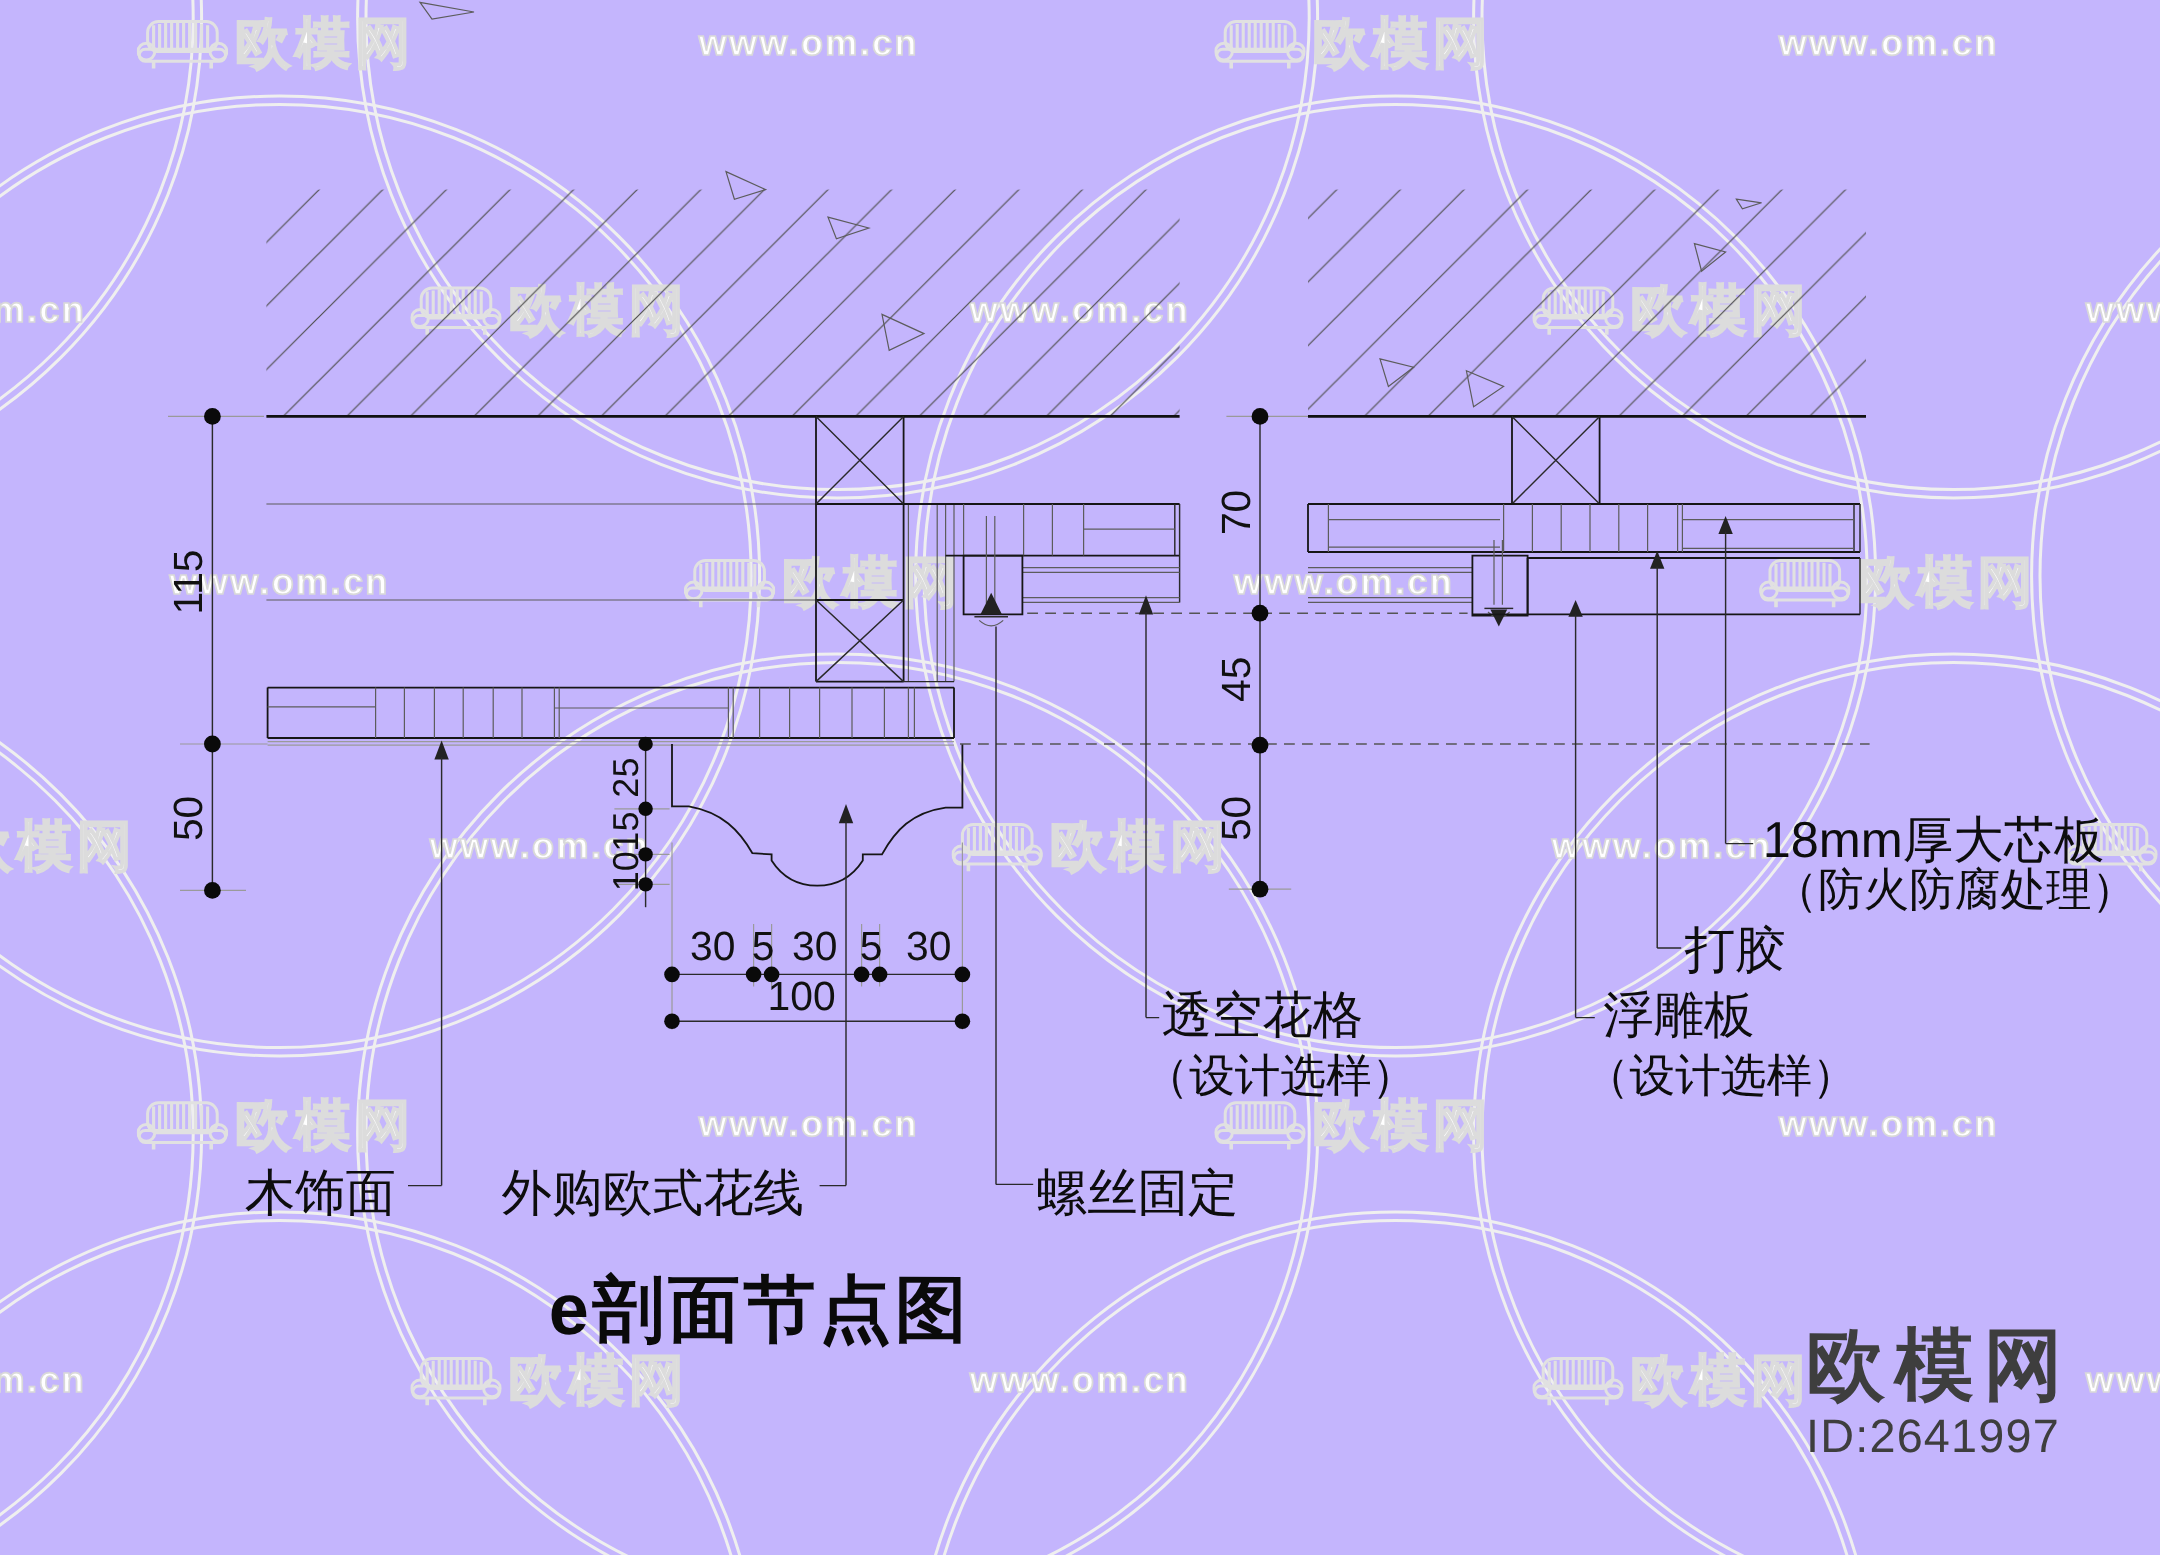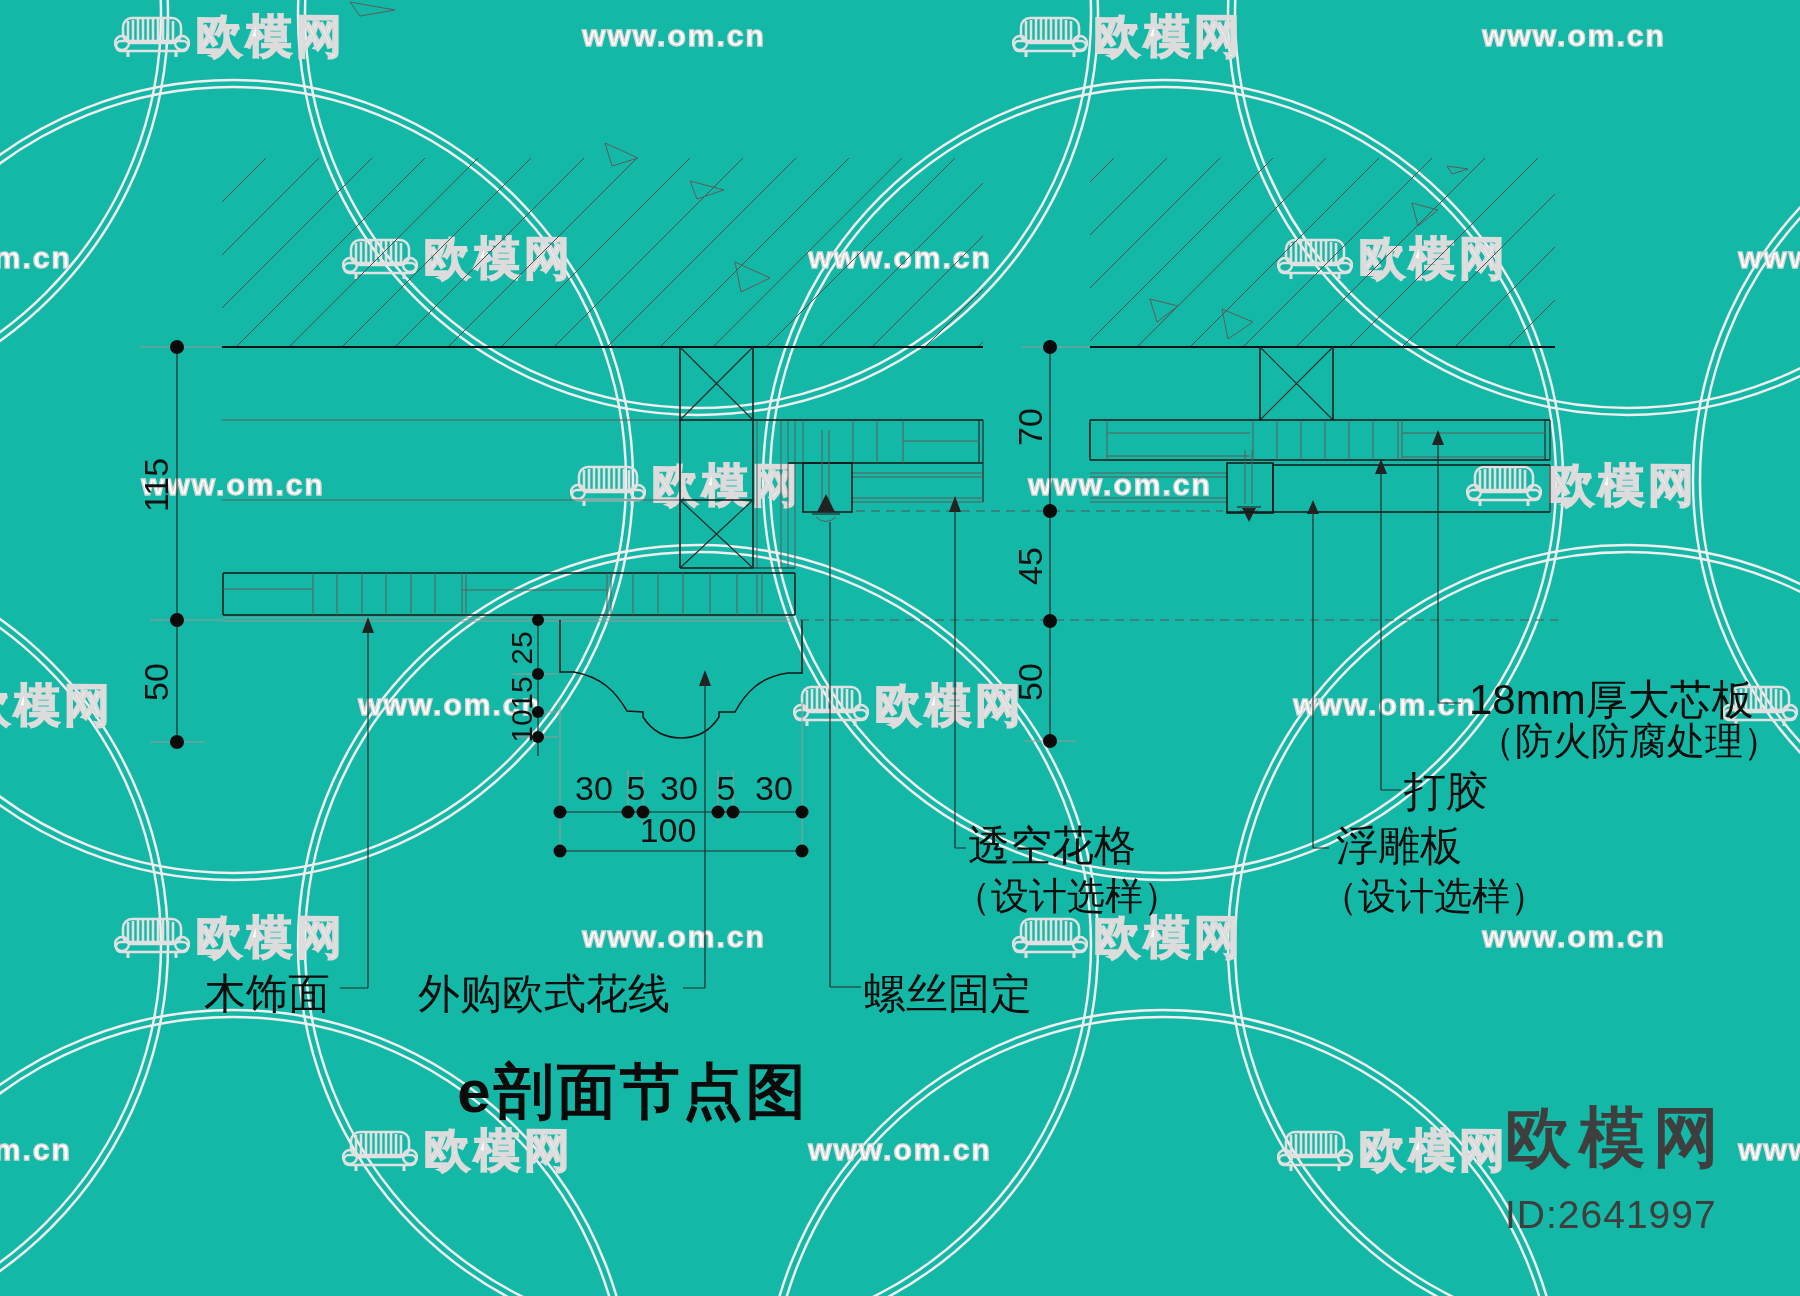--- a/index.html
+++ b/index.html
@@ -1,16 +1,16 @@
 <!DOCTYPE html>
 <html><head>
 <meta charset="utf-8">
 <style>
   html,body{margin:0;padding:0;background:#ffffff;}
-  #stage{position:relative;width:1800px;height:1296px;background:#14b8a6;overflow:hidden;
+  #stage{position:relative;width:1800px;height:1296px;background:#c4b5fd;overflow:hidden;
          font-family:"Liberation Sans","DejaVu Sans",sans-serif;}
   #cad{position:absolute;left:0;top:0;}
   
   .s-heavy{stroke:#111;stroke-width:2.2;fill:none}
   .s-main {stroke:#161616;stroke-width:1.5;fill:none}
   .s-med  {stroke:#2a2a2a;stroke-width:1.2;fill:none}
   .s-thin {stroke:#5c5c5c;stroke-width:1;fill:none}
   .s-gray {stroke:#9a9a9a;stroke-width:1;fill:none}
   .s-dash {stroke:#555;stroke-width:1.2;fill:none;stroke-dasharray:9 6}
   .dot{fill:#0a0a0a}
@@ -22,21 +22,21 @@
   text.lbl-sm{font-size:38px;fill:#0d0d0d}
   text.ttl   {font-size:60px;font-weight:bold;fill:#0a0a0a;letter-spacing:3px}
   
   .wm-circle{stroke:#efefef;stroke-width:2.5;fill:none}
   text.wm-brand{font-size:46px;font-weight:bold;fill:#ffffff;stroke:#dcdcdc;stroke-width:1.7;letter-spacing:4px}
   text.wm-url{font-size:30px;font-weight:bold;fill:#ffffff;stroke:#d9d9d9;stroke-width:1.4;letter-spacing:2px;text-anchor:middle}
   .sofa-st{stroke:#e1e1e1;fill:none}
   
   #logo{position:absolute;left:1505px;top:1104px;color:#3e3e3e;}
   #logo .brand{font-size:66px;font-weight:bold;letter-spacing:8px;line-height:1;}
-  #logo .lid{font-size:39px;letter-spacing:1px;margin-top:25px;line-height:1;}
+  #logo .lid{font-size:39px;letter-spacing:1px;margin-top:8px;line-height:1;}
 </style>
 </head>
 <body>
 
 <div id="stage">
 <svg id="cad" width="1800" height="1296" viewBox="0 0 1800 1296" xmlns="http://www.w3.org/2000/svg">
   <defs>
     <pattern id="hatch" width="53" height="53" patternUnits="userSpaceOnUse">
       <path d="M-13,13 L13,-13 M0,53 L53,0 M40,66 L66,40" stroke="#4f4f4f" stroke-width="1" fill="none"></path>
     </pattern>

